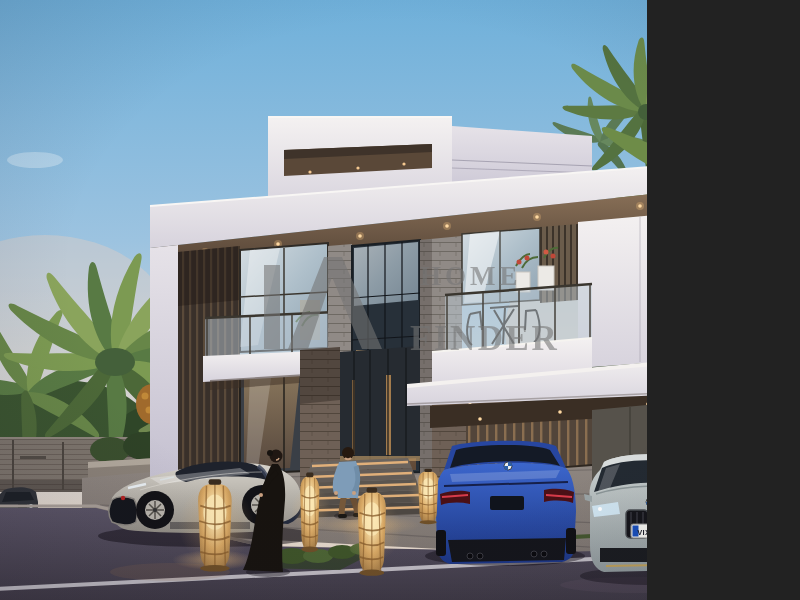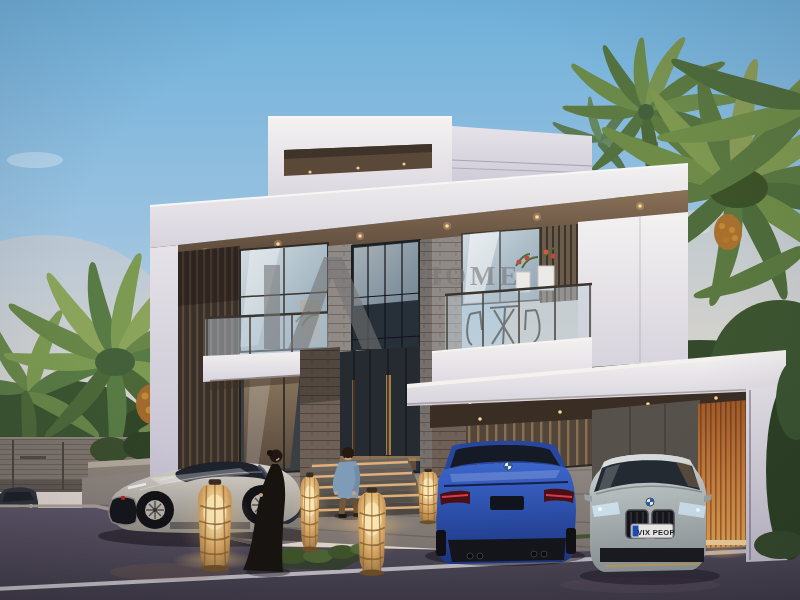--- a/index.html
+++ b/index.html
@@ -1,16 +1,16 @@
 <!DOCTYPE html>
 <html><head>
 <meta charset="utf-8">
 <style>
   html,body{margin:0;padding:0;background:#222;}
-  .stage{position:relative;width:800px;height:600px;overflow:hidden;
+  .stage{position:relative;width:647px;height:600px;overflow:hidden;
          font-family:"Liberation Sans",sans-serif;}
   .stage svg{position:absolute;left:0;top:0;}
   .watermark{position:absolute;left:262px;top:255px;width:300px;height:108px;
              color:#757575;opacity:.58;pointer-events:none;}
   .wm-logo{position:absolute;left:6px;top:4px;}
   .wm-line1{position:absolute;left:158px;top:8px;
             font-family:"Liberation Serif",serif;font-weight:700;font-size:27px;
             letter-spacing:4px;line-height:1;}
   .wm-line2{position:absolute;left:148px;top:66px;
             font-family:"Liberation Serif",serif;font-weight:700;font-size:35px;
@@ -626,14 +626,15 @@
 
 <rect width="800" height="600" fill="url(#vigG)"></rect>
 </svg>
 
 <div class="watermark">
   <svg class="wm-logo" width="128" height="100" viewBox="0 0 128 100">
     <polygon points="2,10 18,10 18,94 2,94" fill="currentColor"></polygon>
     <polygon points="26,94 62,2 80,2 120,94 100,94 70,22 46,94" fill="currentColor"></polygon>
   </svg>
   <div class="wm-line1">HOME</div>
+  <div class="wm-line2">FINDER</div>
 </div>
 </div>
 
 </body></html>

